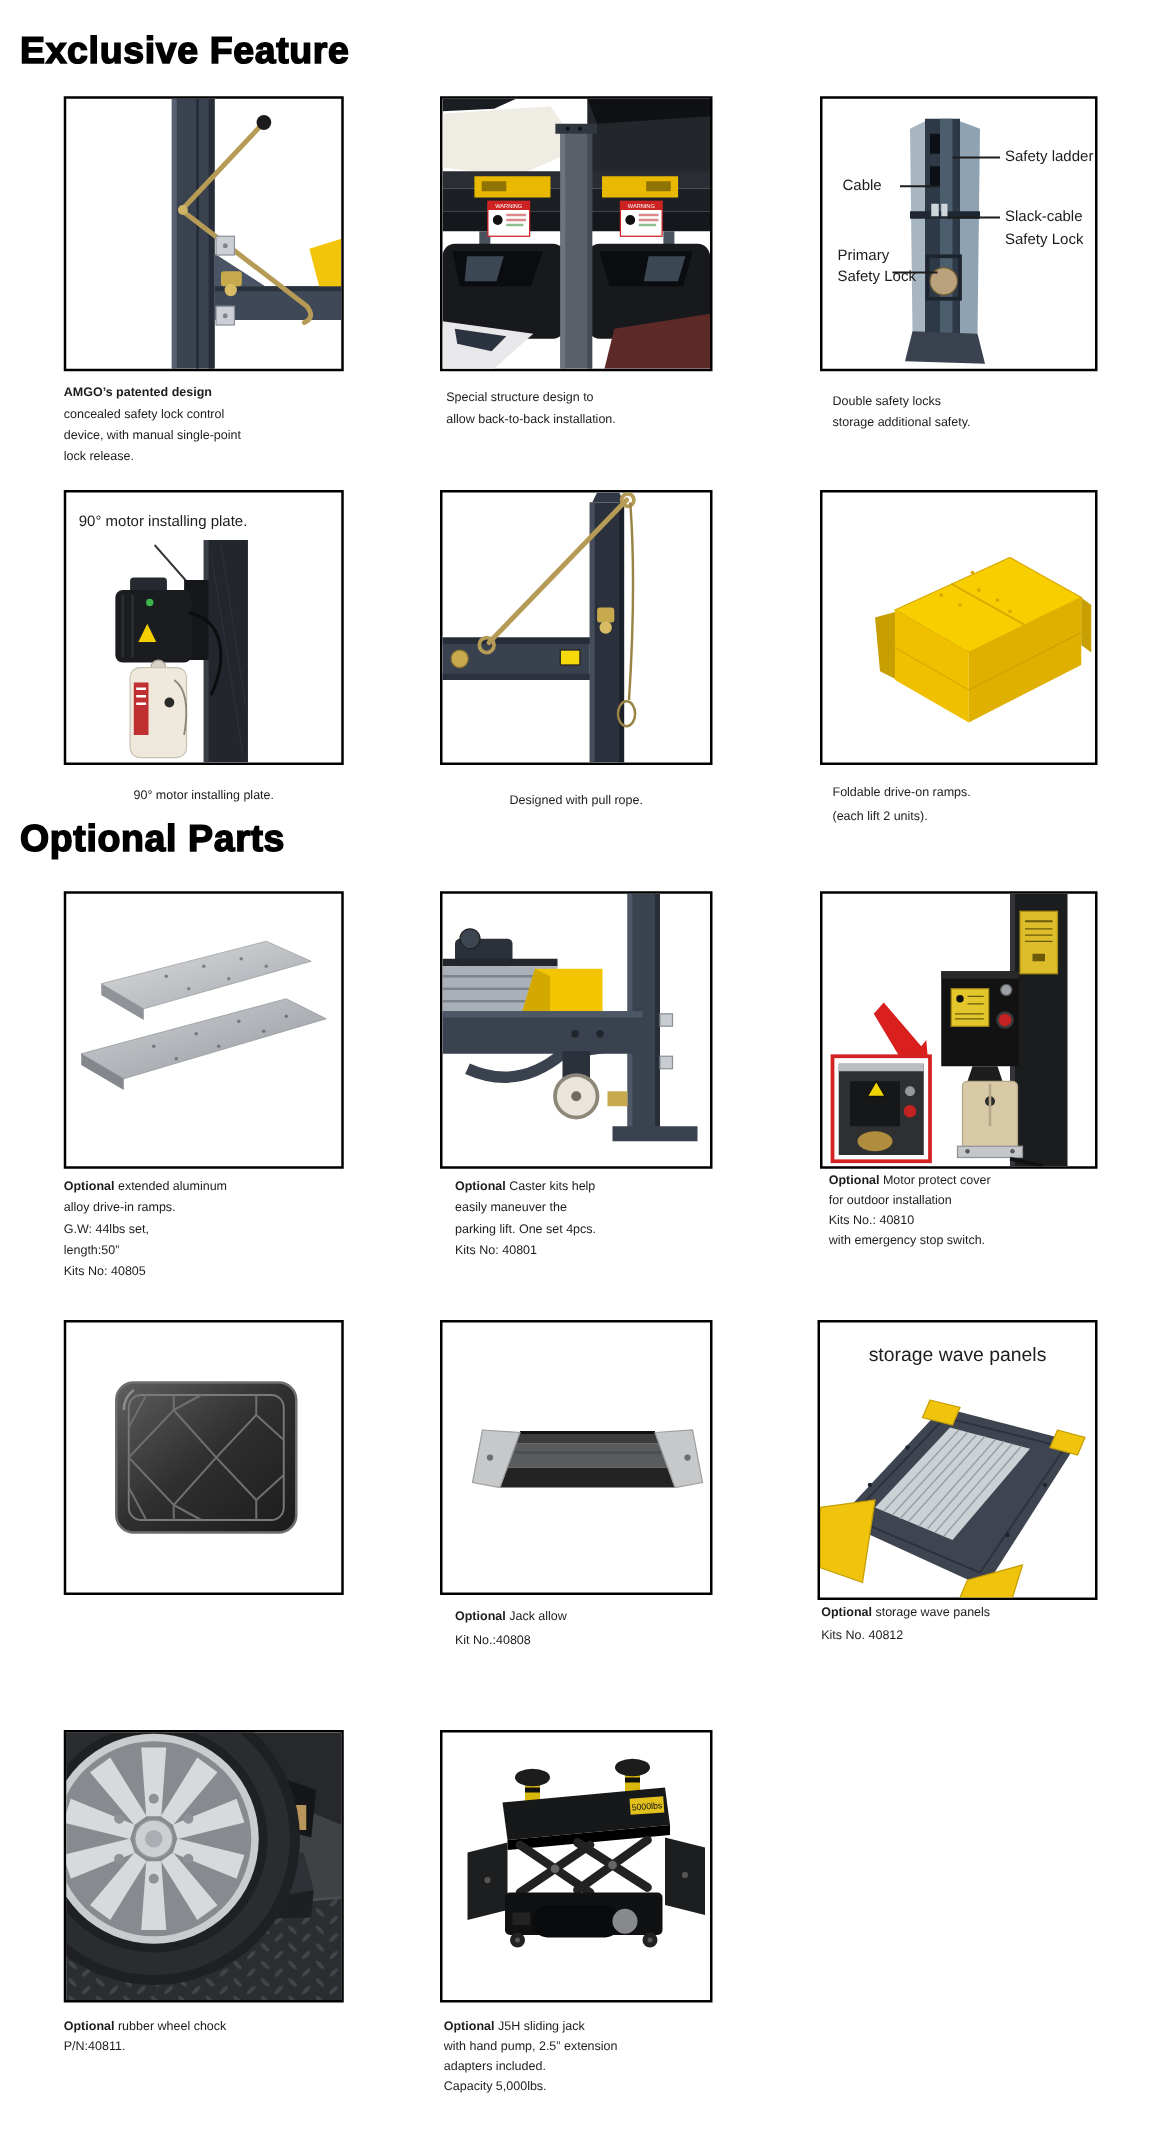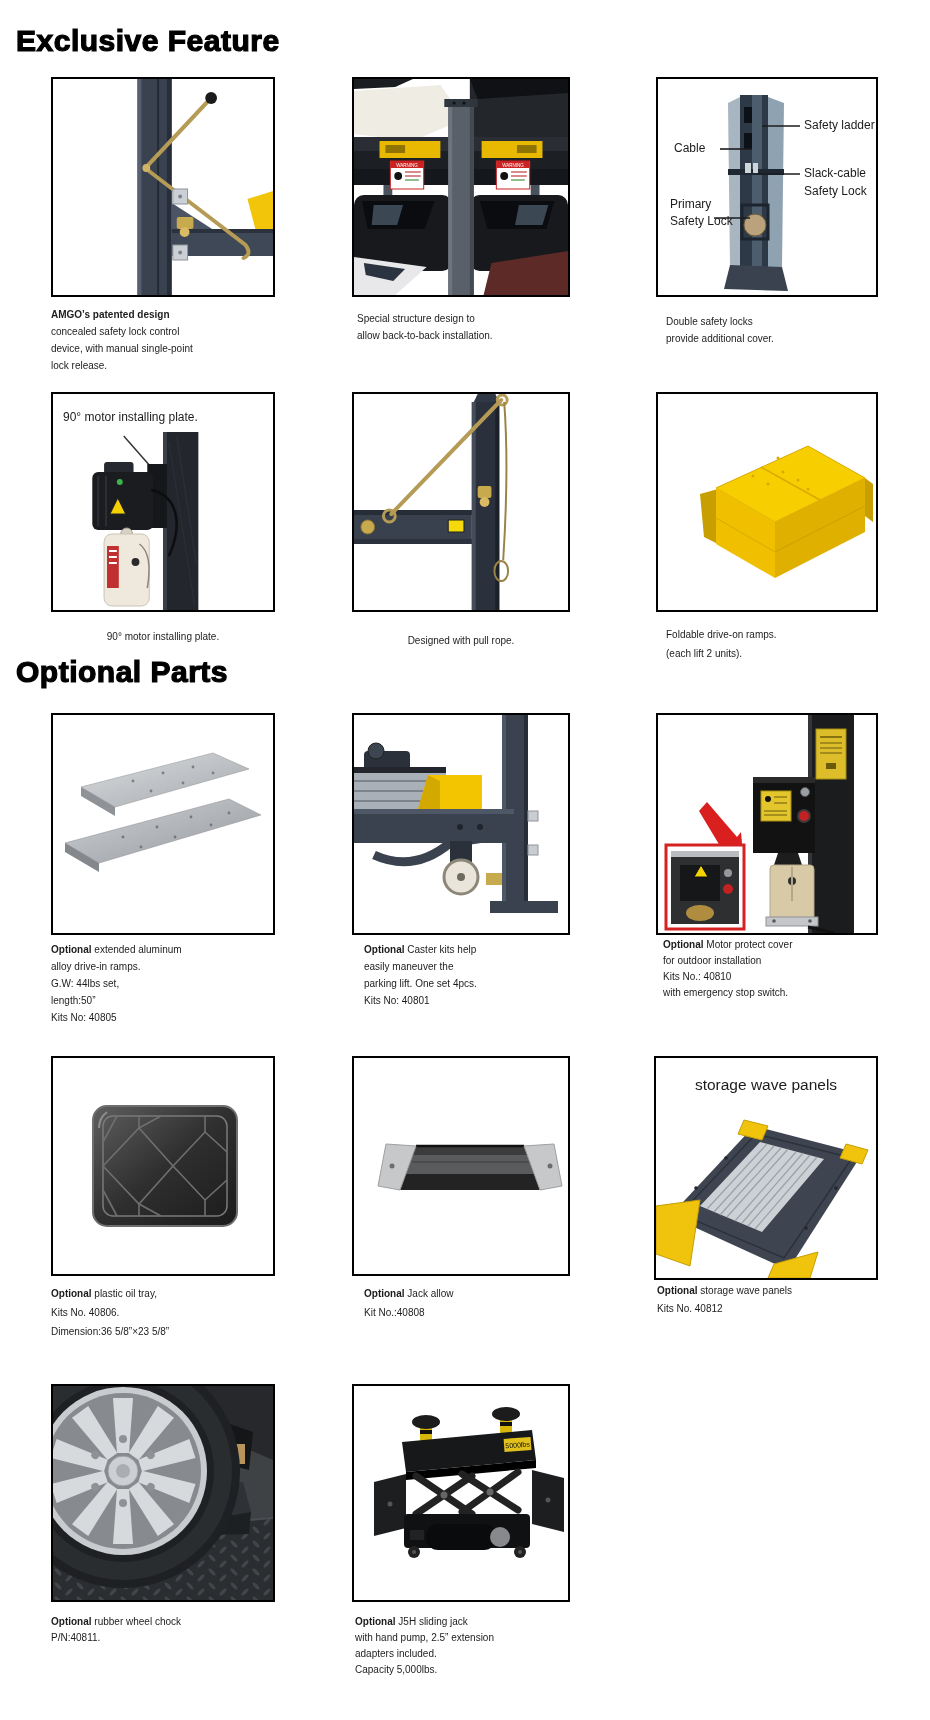--- a/index.html
+++ b/index.html
@@ -133,21 +133,21 @@
     <div>concealed safety lock control</div>
     <div>device, with manual single-point</div>
     <div>lock release.</div>
   </div>
   <div class="cap" style="left:357px;top:310px">
     <div>Special structure design to</div>
     <div>allow back-to-back installation.</div>
   </div>
   <div class="cap" style="left:666px;top:313px">
     <div>Double safety locks</div>
-    <div>provide additional cover.</div>
+    <div>storage additional safety.</div>
   </div>
 
   <div class="figbox" style="left:51px;top:392px;width:224px;height:220px">
     <svg viewBox="0 0 224 216" preserveAspectRatio="none">
       <line x1="72" y1="42" x2="106" y2="80" stroke="#333" stroke-width="1.5"></line>
       <rect x="112" y="38" width="36" height="178" fill="#23262c"></rect>
       <rect x="112" y="38" width="4" height="178" fill="#3a3f47"></rect>
       <line x1="118" y1="48" x2="144" y2="210" stroke="#2e3238" stroke-width="1"></line>
       <line x1="126" y1="42" x2="146" y2="170" stroke="#2e3238" stroke-width="1"></line>
       <rect x="96" y="70" width="20" height="64" fill="#15171b"></rect>
@@ -404,25 +404,20 @@
       <polygon points="0,148 44,142 34,208 0,196" fill="#f0c40c" stroke="#c59e05"></polygon>
       <polygon points="118,206 162,194 154,220 112,220" fill="#f0c40c" stroke="#c59e05"></polygon>
       <circle cx="40" cy="130" r="1.8" fill="#20262e"></circle>
         <circle cx="70" cy="100" r="1.8" fill="#20262e"></circle>
       <circle cx="150" cy="170" r="1.8" fill="#20262e"></circle>
         <circle cx="180" cy="130" r="1.8" fill="#20262e"></circle>
     </svg>
     <div class="inlabel" style="left:0;top:18px;width:100%;text-align:center;font-size:15.5px">storage wave panels</div>
   </div>
 
-  <div class="cap" style="left:51px;top:1284px;line-height:19px">
-    <div><span class="b">Optional</span><span> plastic oil tray,</span></div>
-    <div>Kits No. 40806.</div>
-    <div>Dimension:36 5/8”×23 5/8”</div>
-  </div>
   <div class="cap" style="left:364px;top:1284px;line-height:19px">
     <div><span class="b">Optional</span><span> Jack allow</span></div>
     <div>Kit No.:40808</div>
   </div>
   <div class="cap" style="left:657px;top:1282px;line-height:18px">
     <div><span class="b">Optional</span><span> storage wave panels</span></div>
     <div>Kits No. 40812</div>
   </div>
 
   <div class="figbox" style="left:51px;top:1384px;width:224px;height:218px">

